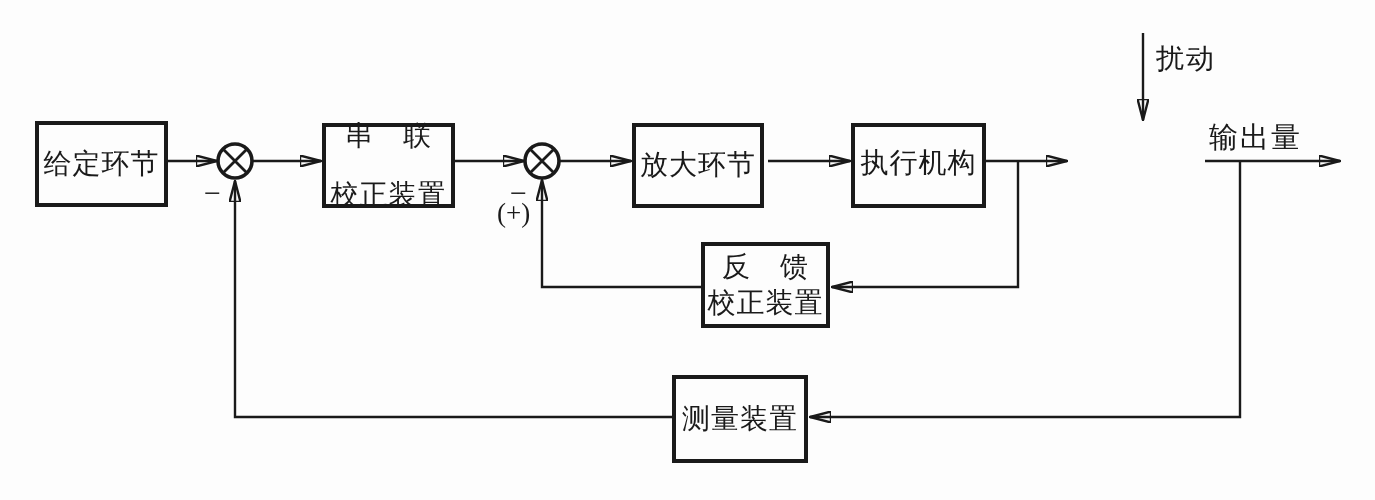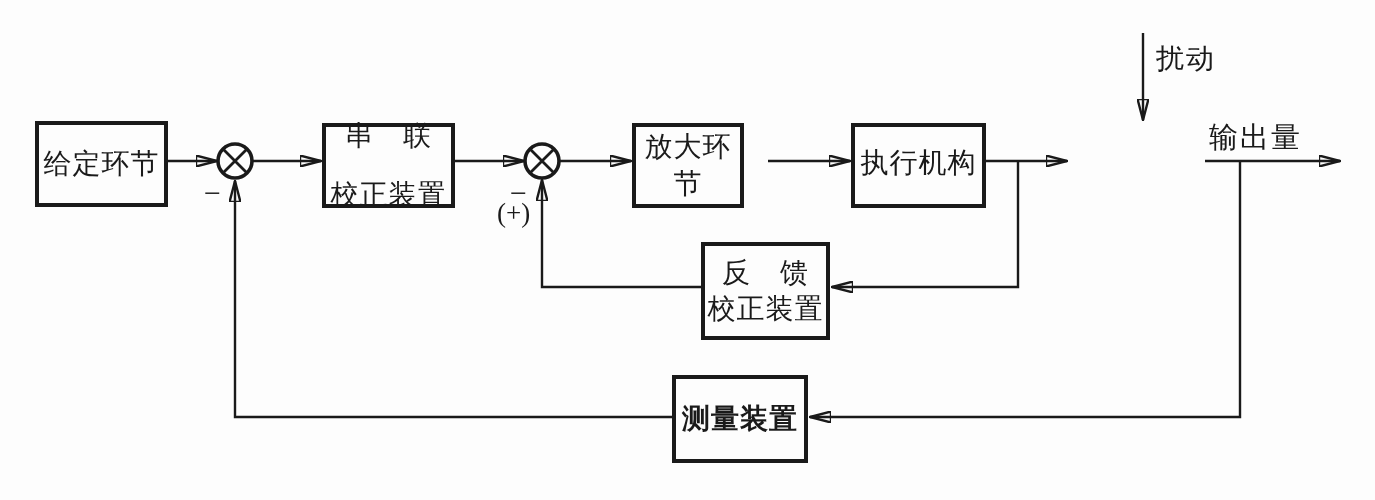--- a/index.html
+++ b/index.html
@@ -44,25 +44,25 @@
     align-items: center;
     justify-content: center;
     text-align: center;
     font-size: 28px;
     line-height: 1.3;
     letter-spacing: 1px;
     background: transparent;
   }
   #b-given { left: 35px;  top: 121px; width: 133px; height: 86px; }
   #b-series{ left: 322px; top: 123px; width: 133px; height: 85px; gap: 23px; }
-  #b-amp   { left: 632px; top: 123px; width: 112px; height: 85px; }
+  #b-amp   { left: 632px; top: 123px; width: 132px; height: 85px; }
   #b-act   { left: 851px; top: 123px; width: 135px; height: 85px; font-family: Liberation Mono, monospace; }
   #b-plant { left: 1068px;top: 121px; width: 137px; height: 87px; }
-  #b-fb    { left: 701px; top: 242px; width: 129px; height: 98px; justify-content: center; }
-  #b-meas  { left: 672px; top: 375px; width: 136px; height: 88px; font-weight: bold; }
+  #b-fb    { left: 701px; top: 242px; width: 129px; height: 86px; justify-content: center; }
+  #b-meas  { left: 672px; top: 375px; width: 136px; height: 88px; }
   .lbl {
     position: absolute;
     font-size: 28px;
     letter-spacing: 2px;
     white-space: nowrap;
   }
   #l-dist { left: 1156px; top: 40px; font-family: Liberation Serif, serif; }
   #l-out  { left: 1209px; top: 118px; font-size: 29px; }
   #l-m1   { left: 204px;  top: 176px; font-size: 30px; letter-spacing: 0; }
   #l-m2   { left: 510px;  top: 176px; font-size: 30px; letter-spacing: 0; }

